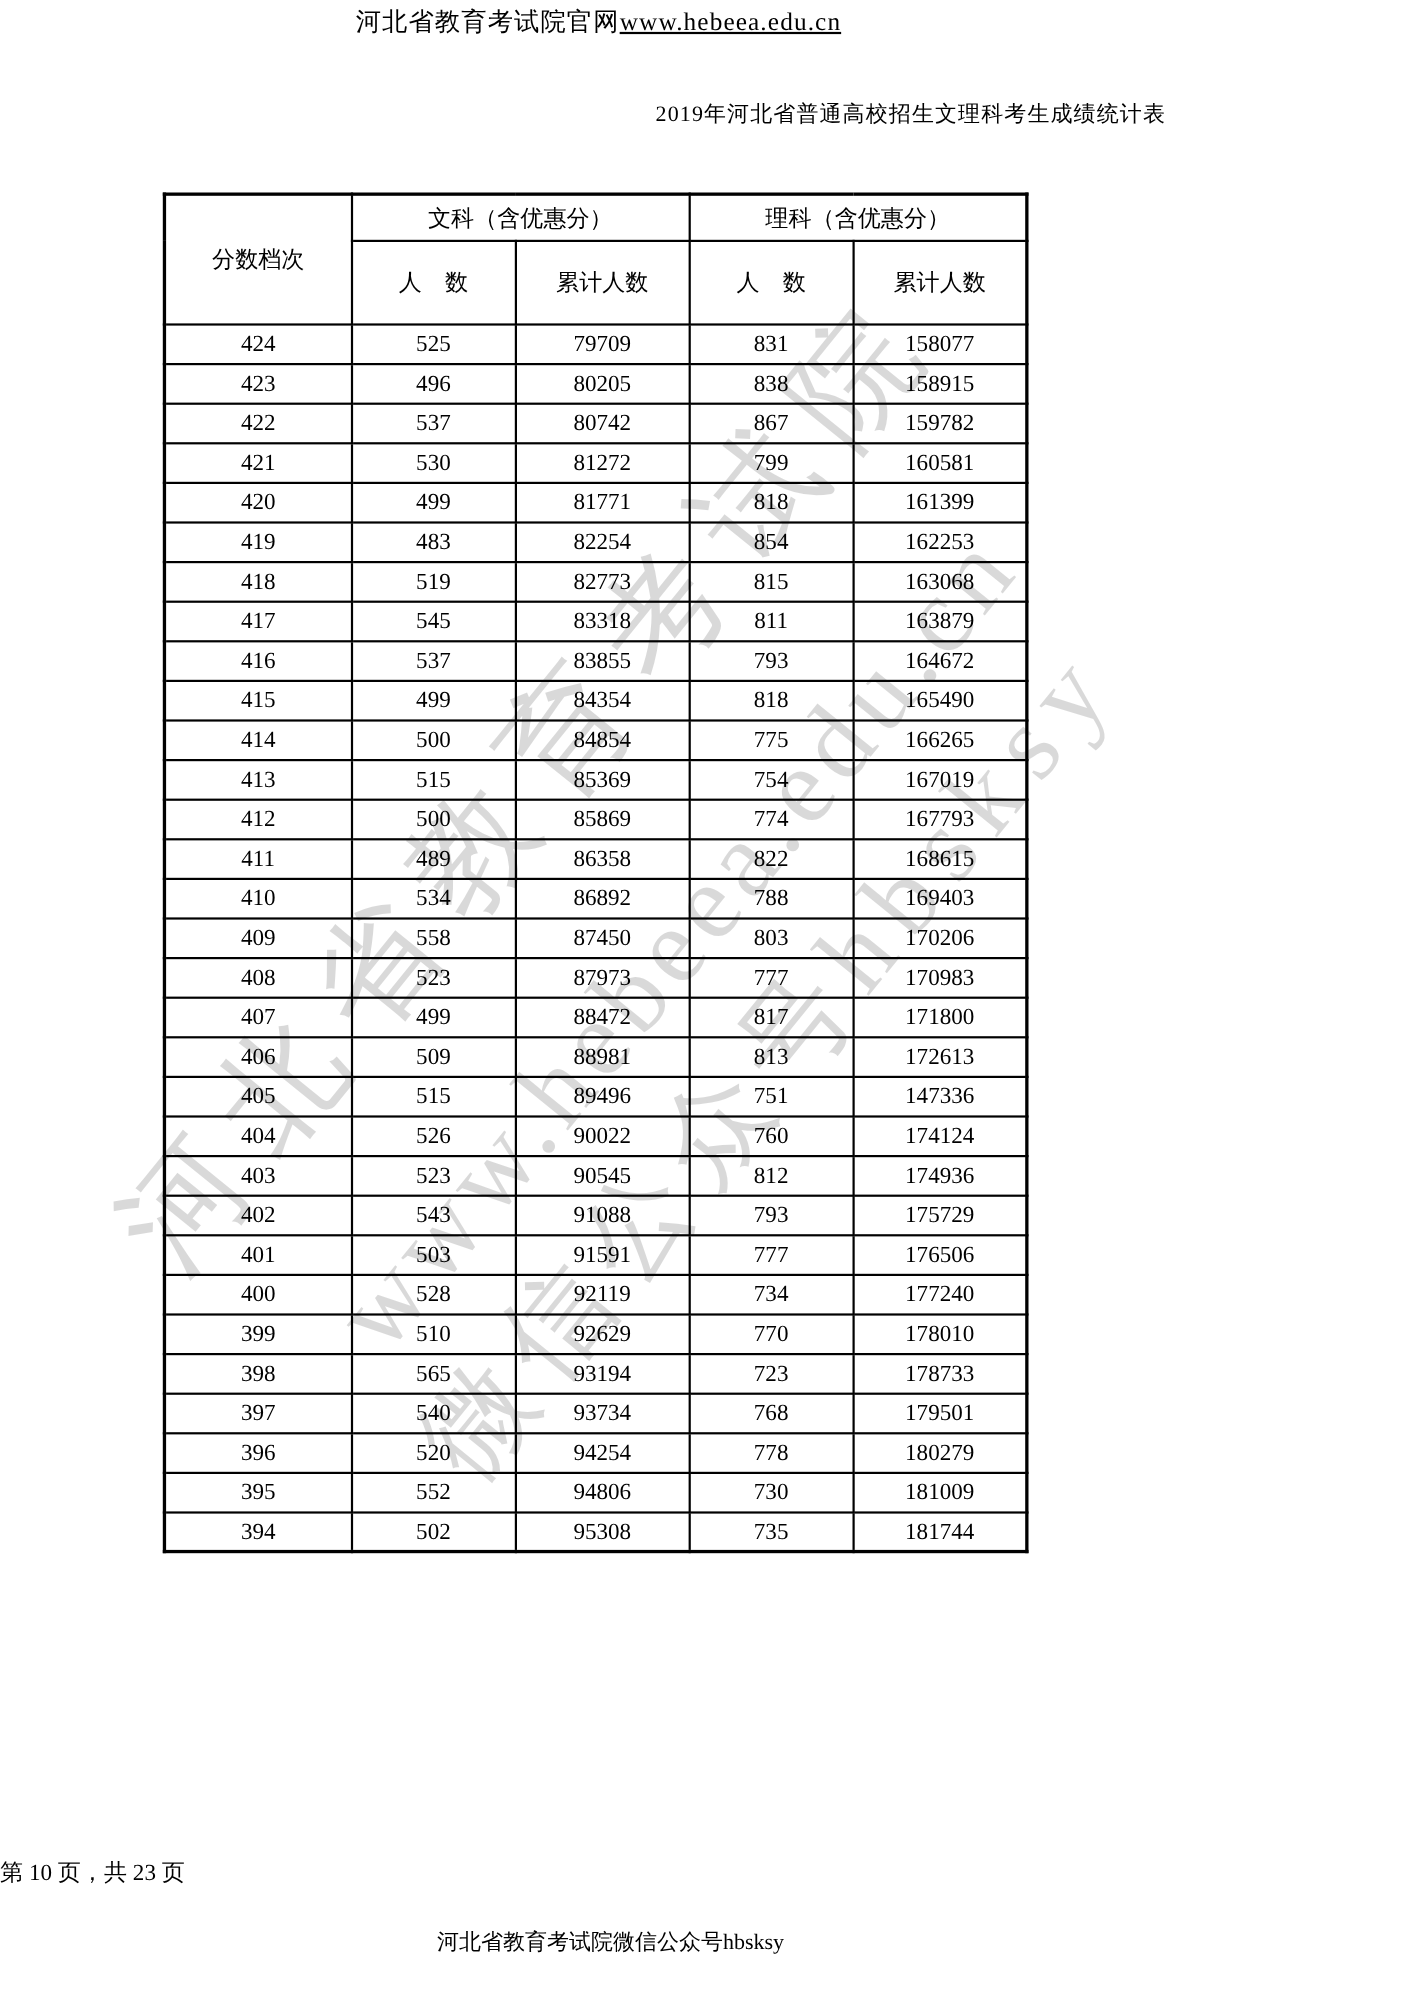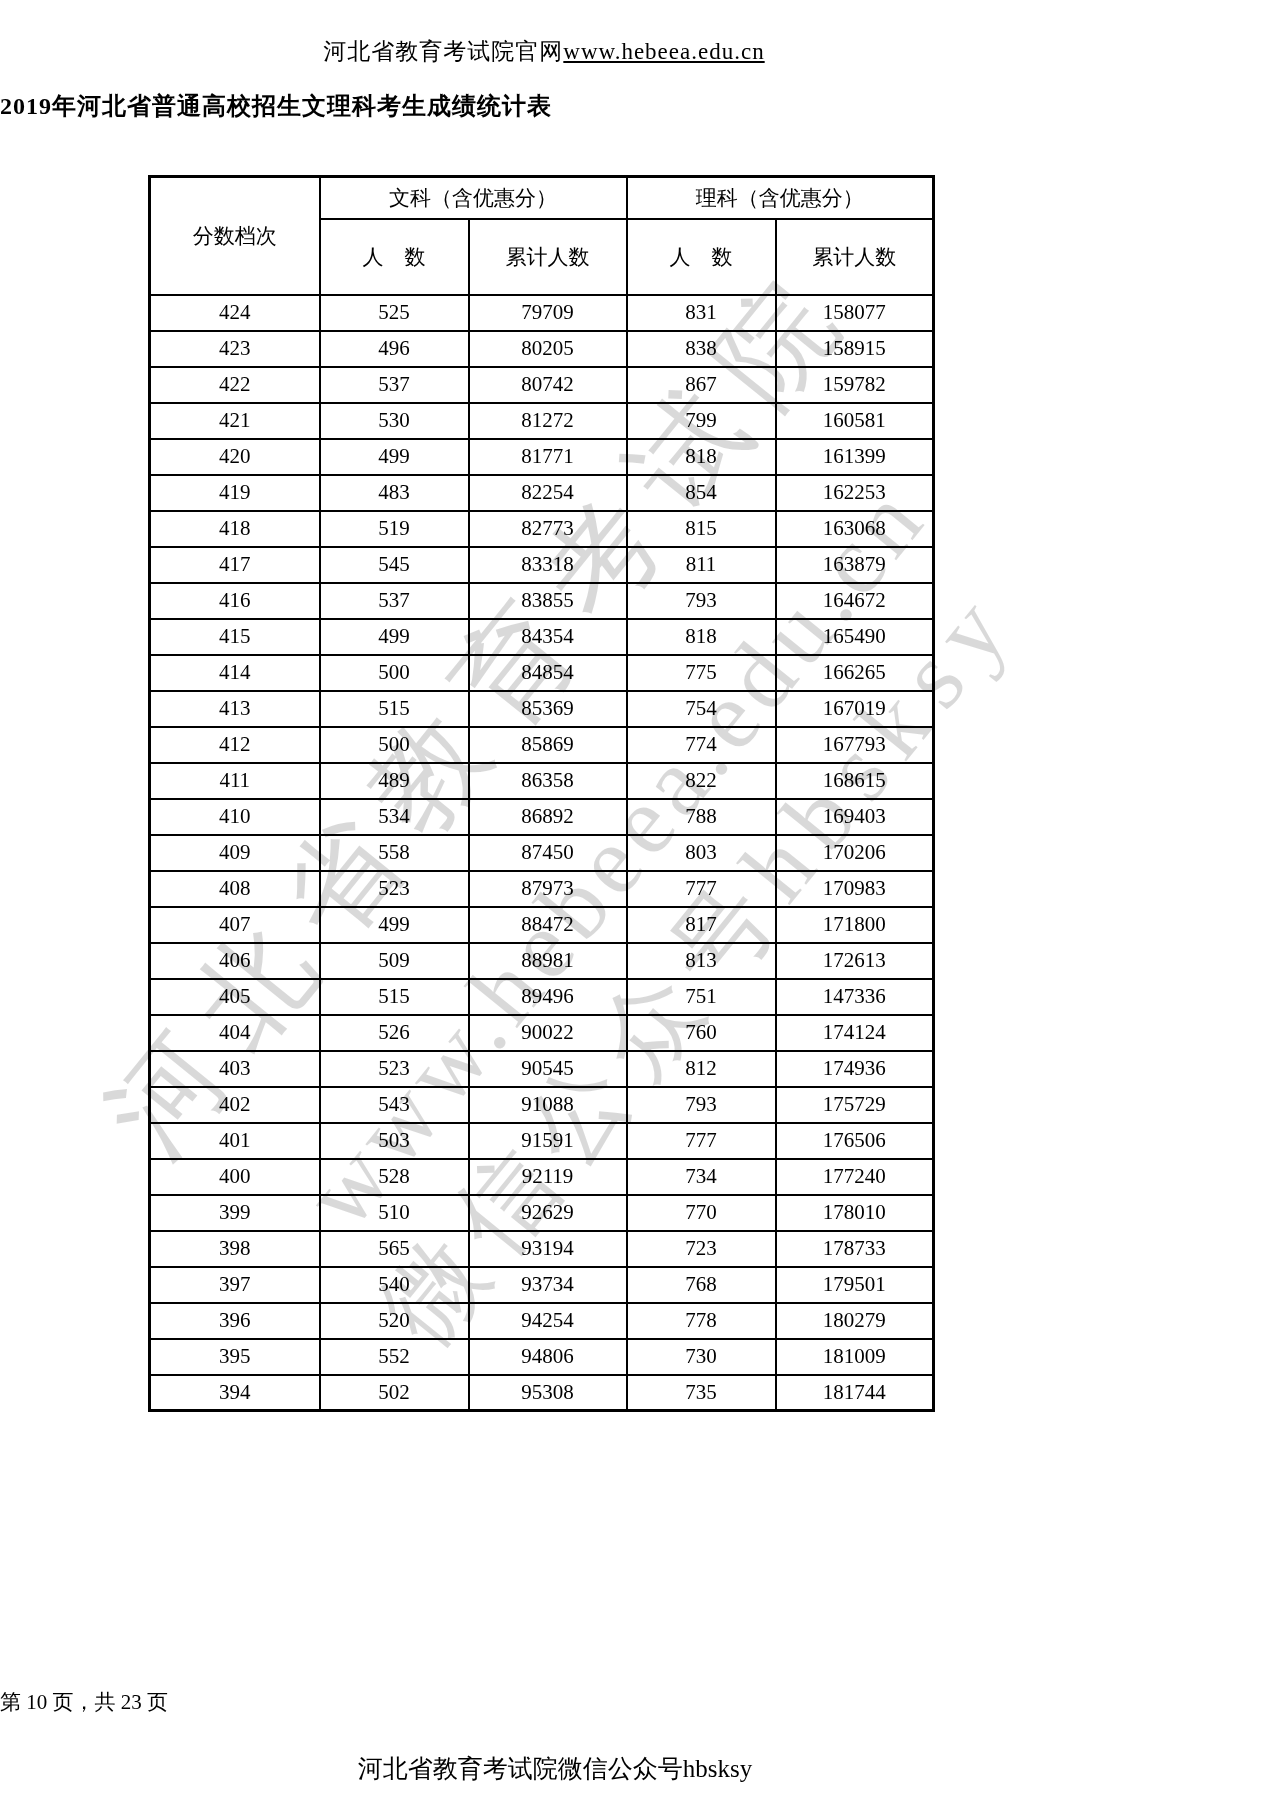--- a/index.html
+++ b/index.html
@@ -6,27 +6,27 @@
   html, body { width: 1280px; height: 1811px; }
   body {
     position: relative;
     background: #ffffff;
     font-family: "Liberation Serif", "DejaVu Serif", serif;
     color: #000;
     overflow: hidden;
   }
   .content { position: absolute; left: 0; top: 0; width: 1088px; z-index: 1; }
   .site-line {
-    position: absolute; left: 0; top: 36px; width: 1088px;
+    position: absolute; left: 0; top: 4px; width: 1088px;
     text-align: center; font-size: 23px; letter-spacing: 1px;
   }
   .site-url { text-decoration: underline; }
   .doc-title {
     position: absolute; left: 0; top: 90px; width: 1060px;
-    text-align: left; font-size: 24px; font-weight: bold; letter-spacing: 1px;
+    text-align: right; font-size: 20px; font-weight: normal; letter-spacing: 1px;
   }
   table.score-table {
     position: absolute; left: 148px; top: 175px; width: 784px;
     border-collapse: collapse; table-layout: fixed;
     background: transparent;
   }
   table.score-table th, table.score-table td {
     border: 2px solid #000;
     text-align: center; vertical-align: middle;
     font-size: 21px; font-weight: normal;
@@ -35,21 +35,21 @@
   table.score-table { border: 3px solid #000; }
   tr.group-row th { height: 42px; }
   tr.sub-row th { height: 76px; }
   tbody tr { height: 36px; }
   .page-info {
     position: absolute; left: 0; top: 1688px; width: 1088px;
     font-size: 21px;
   }
   .wechat-note {
     position: absolute; left: 0; top: 1752px; width: 1110px;
-    text-align: center; font-size: 25px;
+    text-align: center; font-size: 20px;
   }
   .watermark-layer {
     position: absolute; left: 0; top: 0; width: 1280px; height: 1811px;
     z-index: 0; pointer-events: none; overflow: hidden;
   }
   .wm-line {
     position: absolute; white-space: nowrap;
     color: rgba(0,0,0,0.15);
     transform: translate(-50%, -50%) rotate(-51deg);
   }

